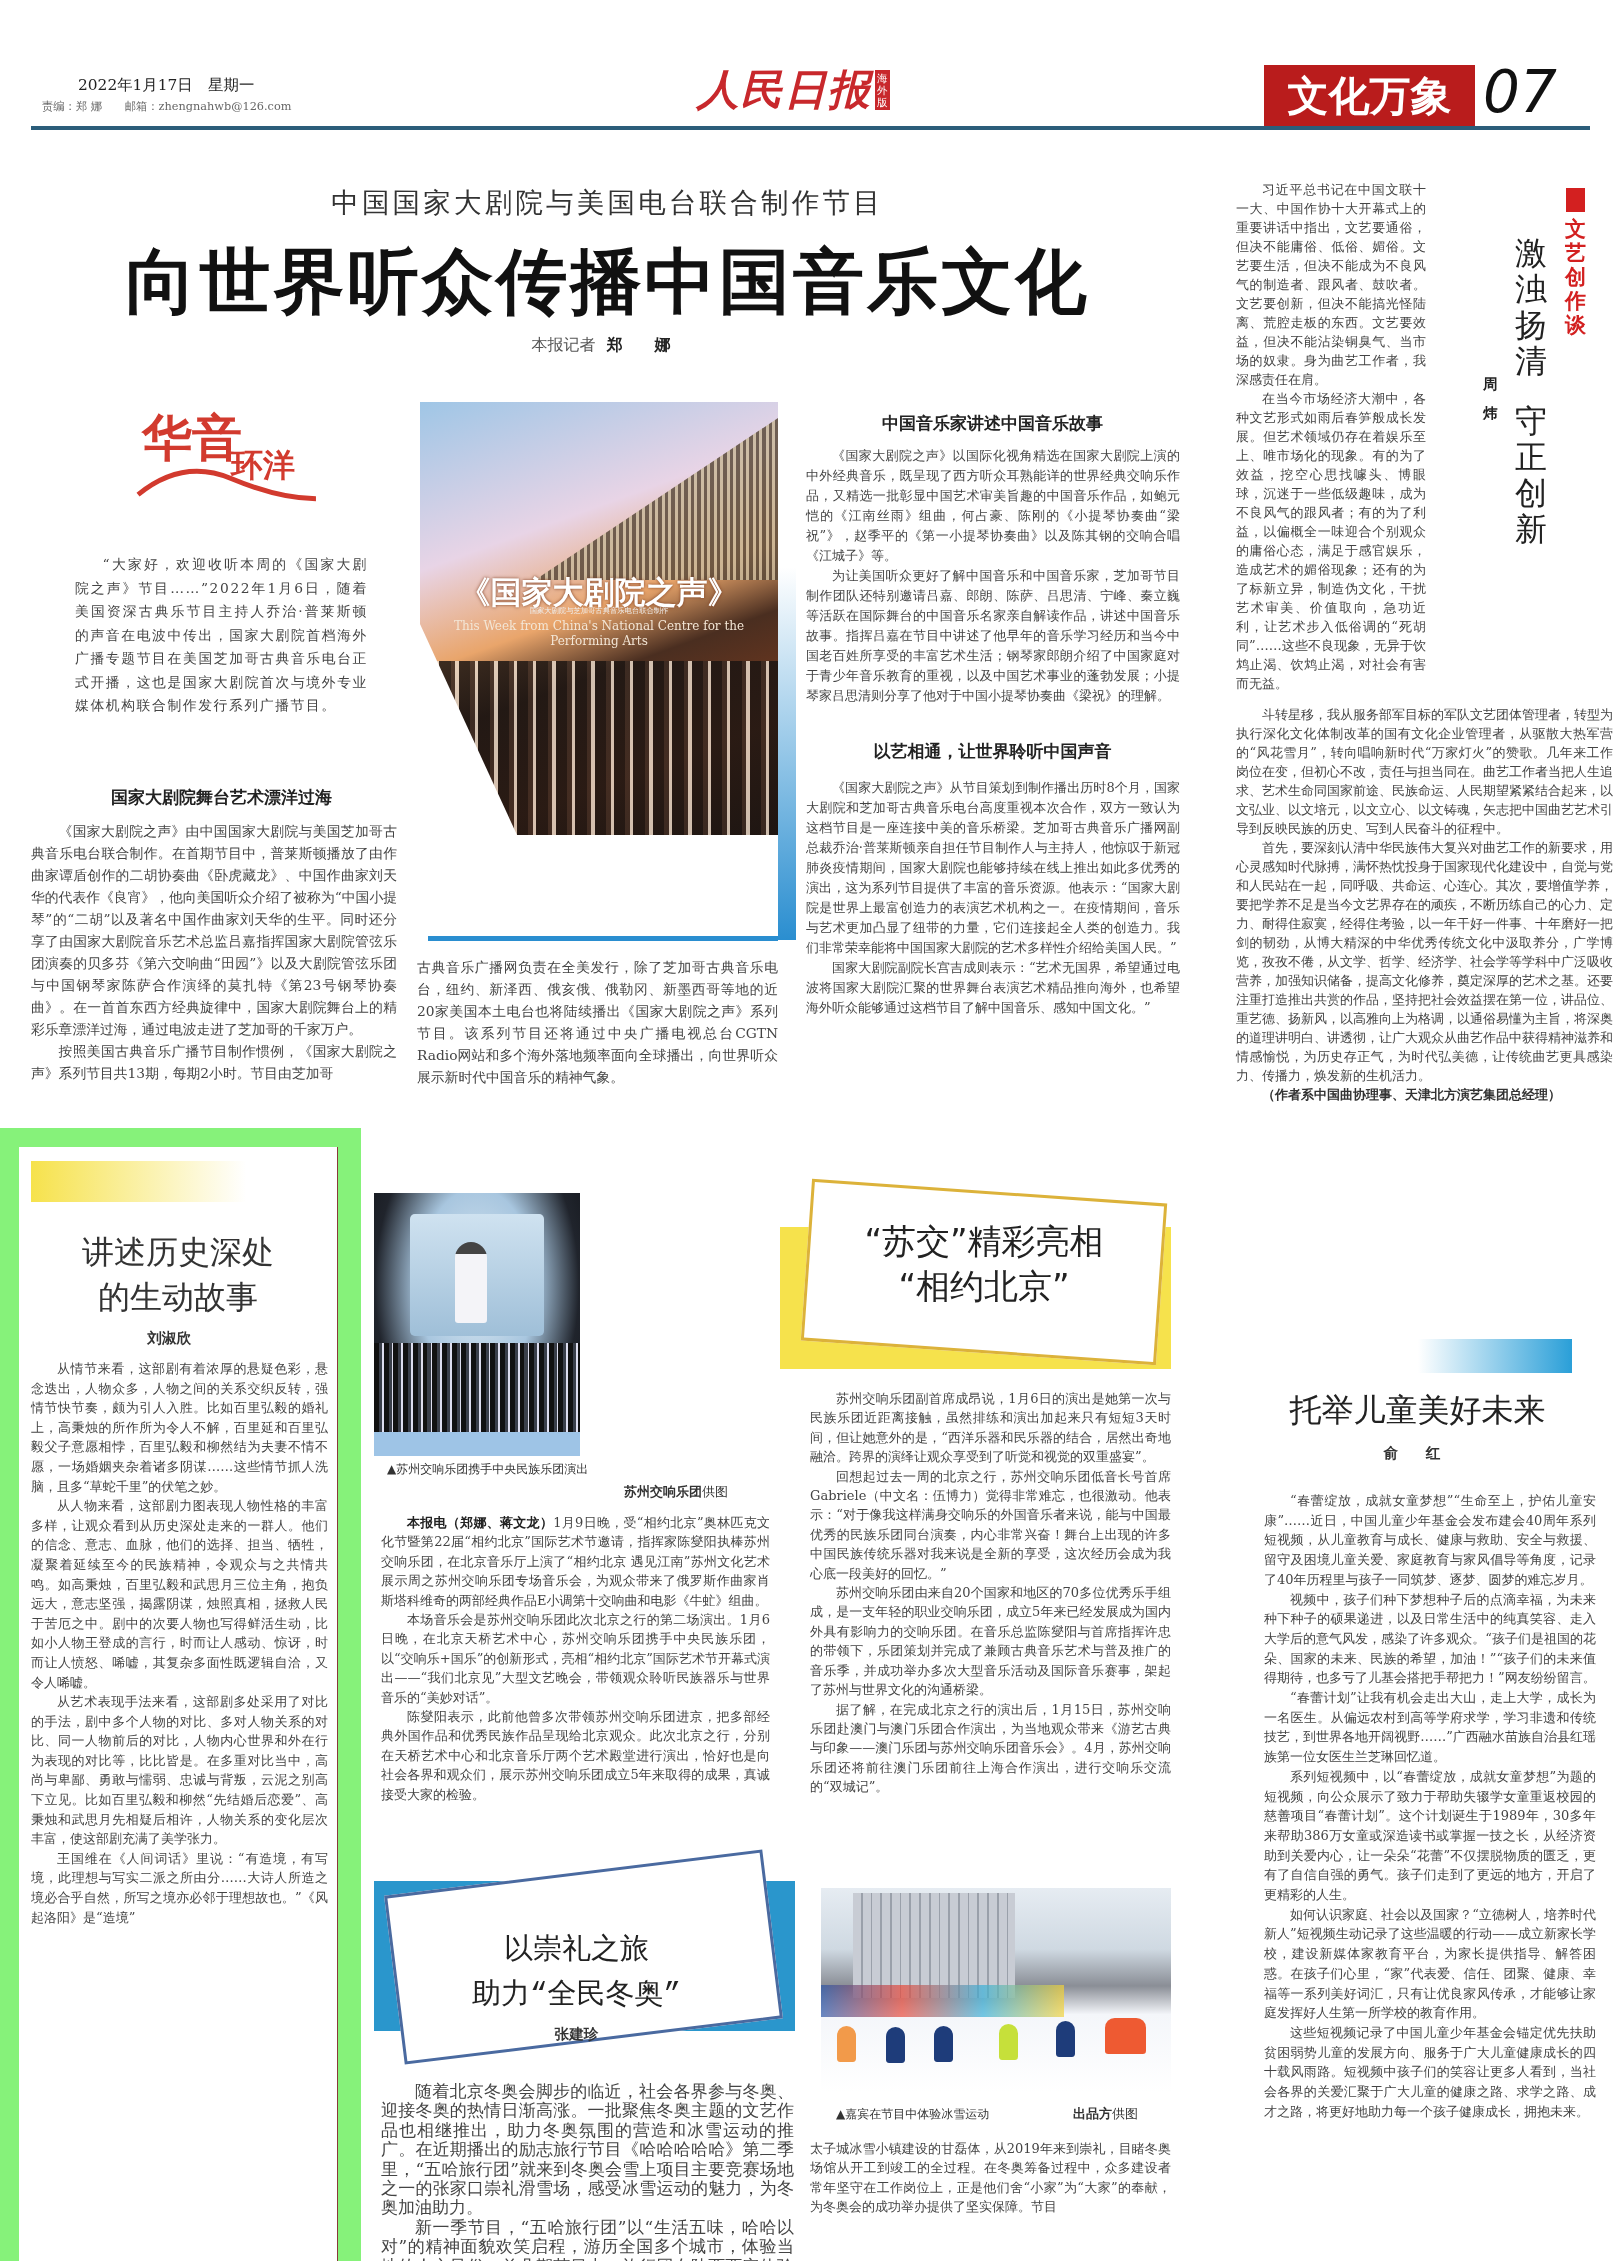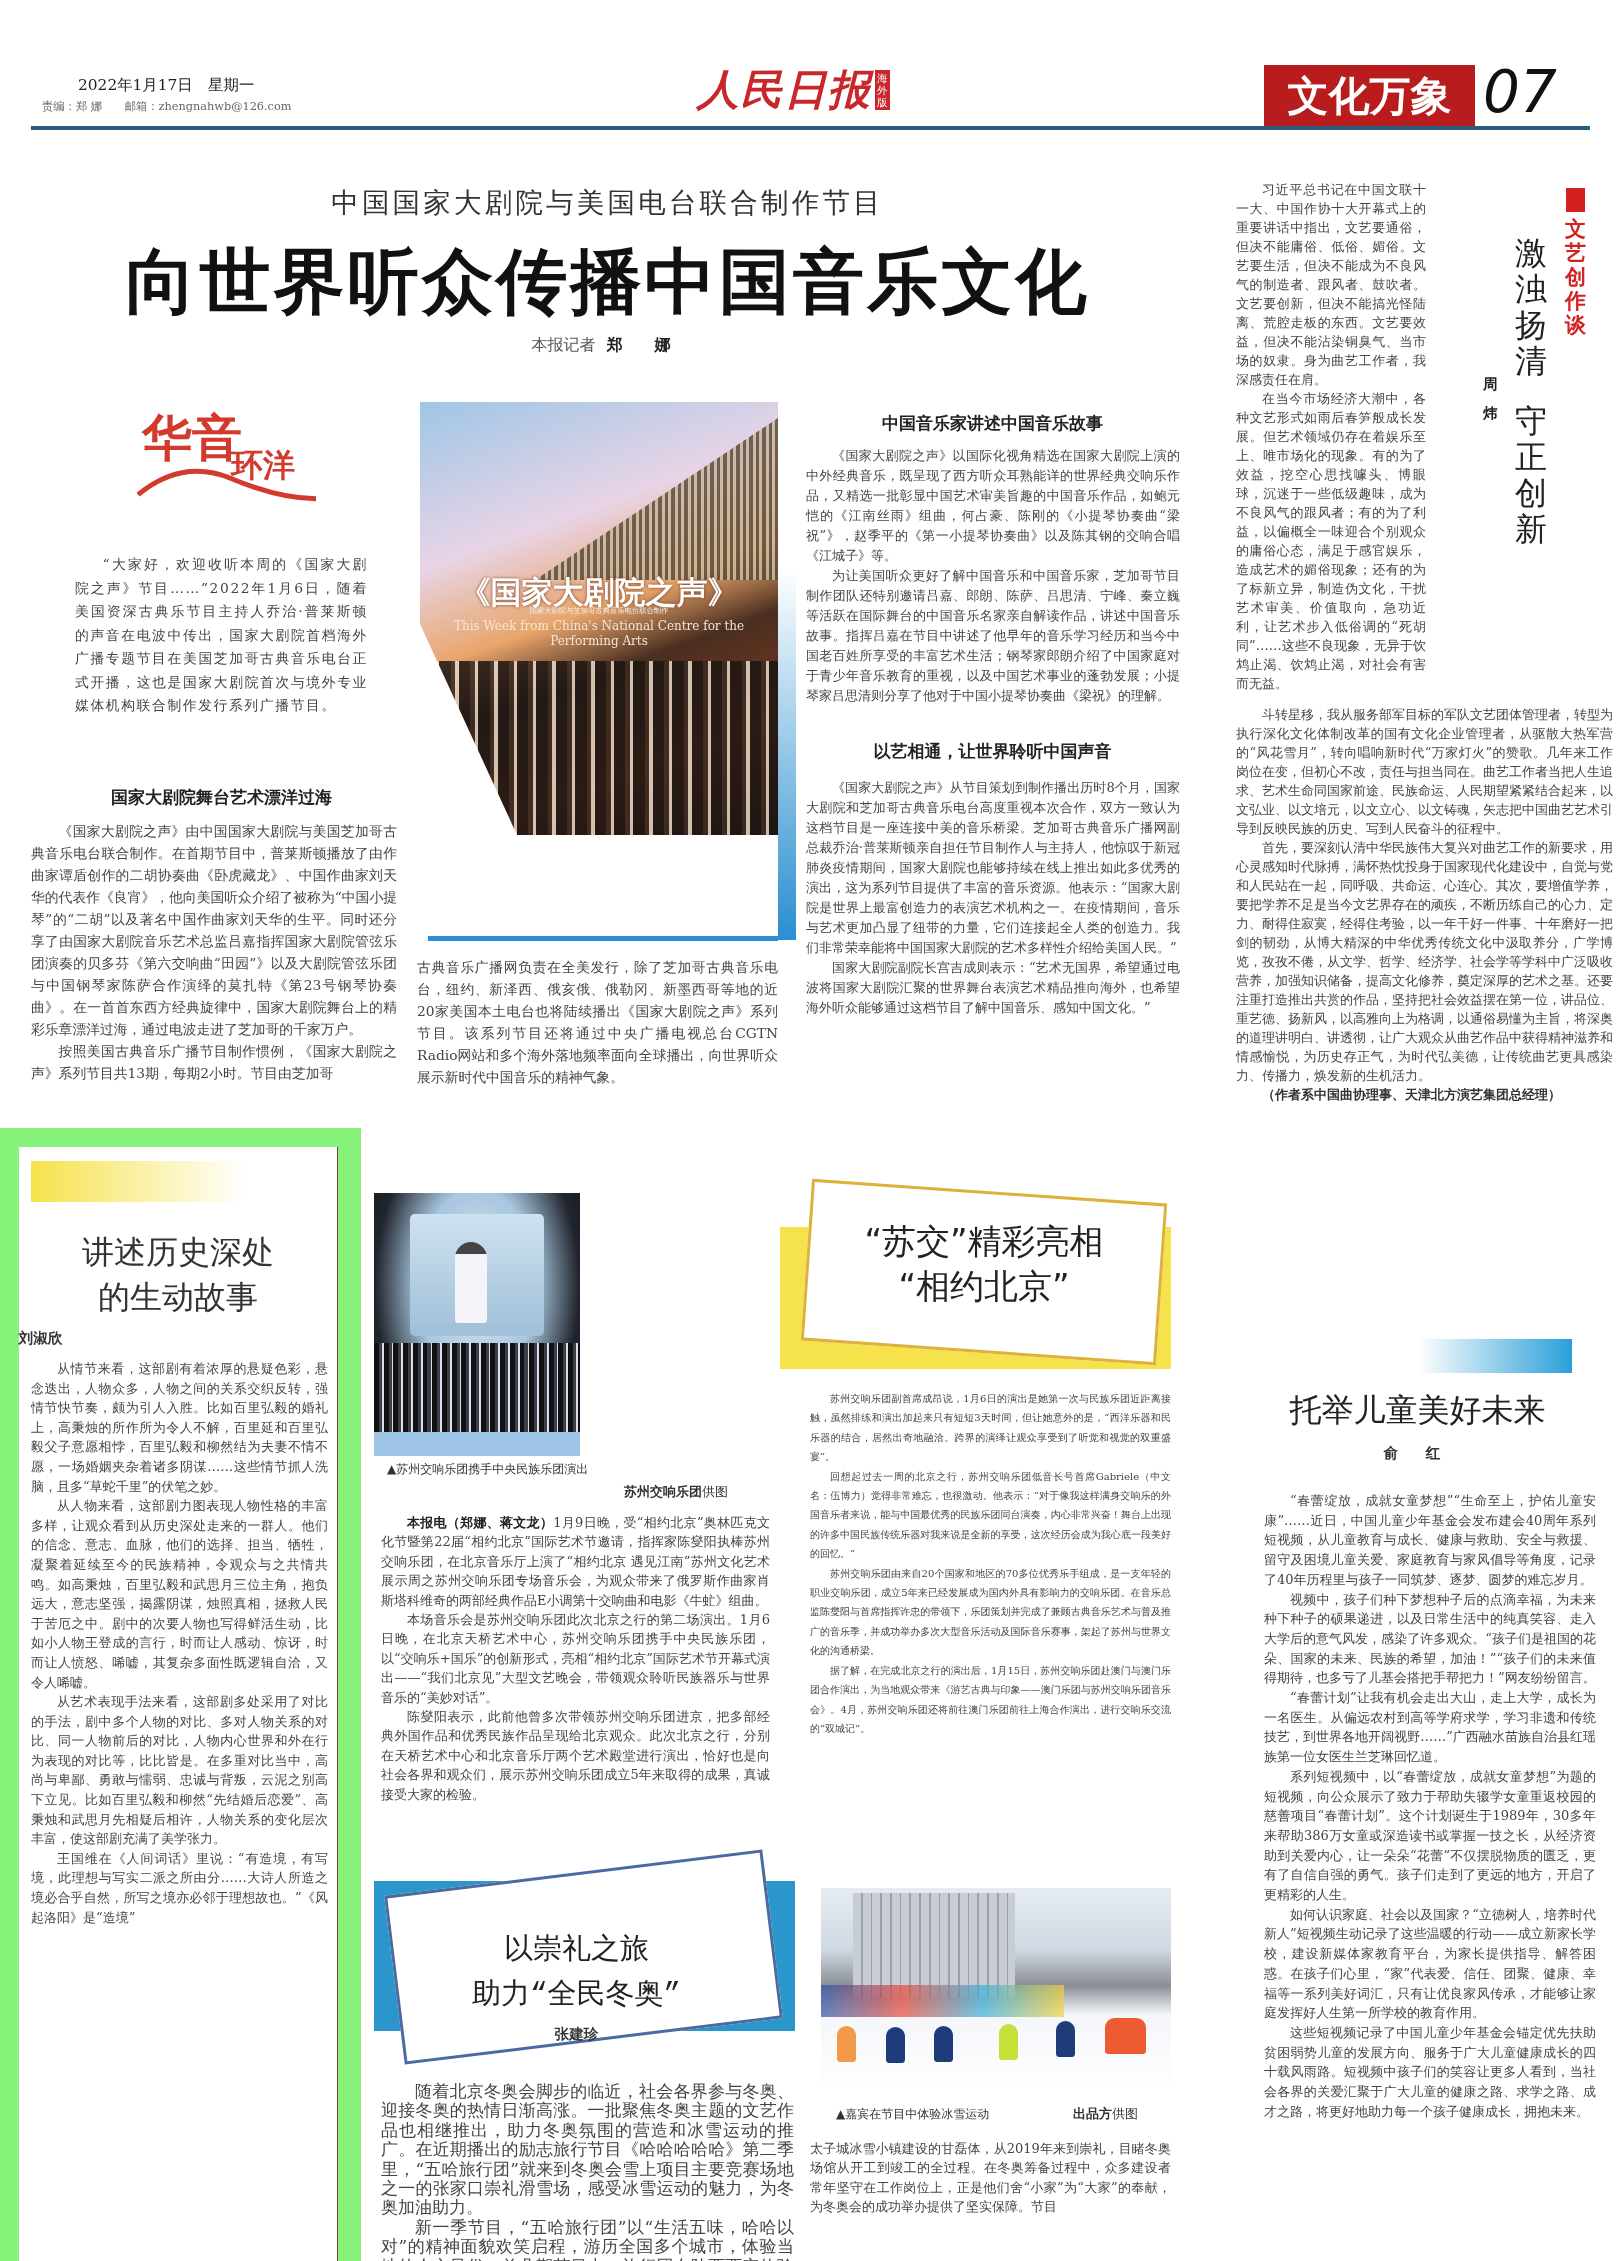--- a/index.html
+++ b/index.html
@@ -43,21 +43,21 @@
   .photo1 .cap-en { position: absolute; left: 0; width: 100%; top: 217px; text-align: center; font-size: 12px; line-height: 14.6px; color: #f3e6d6; }
   .photo1 .wedge { position: absolute; left: 0; bottom: 0; width: 97px; height: 211px; background: #fff; clip-path: polygon(0 0,100% 100%,0 100%); }
   .photo1-side { left: 778px; top: 567px; width: 18px; height: 373px; background: linear-gradient(180deg,#fff,#2a8ed0); }
   .photo1-strip { left: 428px; top: 936px; width: 350px; height: 4.9px; background: #2a8ed0; }
 
   
   .green-box { left: 0; top: 1128px; width: 361px; height: 1133px; background: #86f27a; }
   .green-inner { left: 18.6px; top: 1147px; width: 319px; height: 1114px; background: #fff; border-right: 1.6px solid #8a3a3a; }
   .yellow-bar { left: 31px; top: 1161px; width: 215px; height: 41px; background: linear-gradient(90deg,#f6e24c,#fff); }
   .gb-title { left: 18.6px; width: 319px; top: 1230px; text-align: center; font-size: 32px; line-height: 45px; color: #333; font-family: "DejaVu Sans", sans-serif; font-weight: 300; }
-  .gb-author { left: 18.6px; width: 301px; top: 1329px; font-size: 14.6px; font-weight: bold; color: #333; font-family: "DejaVu Sans", sans-serif; }
+  .gb-author { left: 18.6px; width: 301px; top: 1329px; text-align: center; font-size: 14.6px; font-weight: bold; color: #333; font-family: "DejaVu Sans", sans-serif; }
 
   
   .photo2 { left: 374px; top: 1193px; width: 206px; height: 263px; overflow: hidden; background: radial-gradient(ellipse at 50% 35%,#dbe8f2 0%,#a8c6df 40%,#20242c 70%,#0e1014 100%); }
   .photo2 .screen { position: absolute; left: 36px; top: 21px; width: 134px; height: 122px; background: linear-gradient(180deg,#cfe2f0,#9fbfd8); border-radius: 4.9px; }
   .photo2 .perf { position: absolute; left: 81px; top: 49px; width: 32px; height: 81px; background: linear-gradient(180deg,#444 0 15%,#f4f4f8 15% 100%); border-radius: 16px 16px 3.2px 3.2px; }
   .photo2 .orch { position: absolute; left: 0; right: 0; top: 150px; height: 89px; background: repeating-linear-gradient(90deg,#111 0 4.9px,#3a3f4a 4.9px 8px,#dde 8px 9.7px); }
   .photo2 .floor { position: absolute; left: 0; right: 0; bottom: 0; height: 24px; background: #9ec4e6; }
   .photo2-cap { left: 387px; top: 1461px; font-size: 12px; color: #333; }
   .photo2-credit { left: 624px; top: 1483px; font-size: 13px; color: #333; }
   .photo2-credit b { font-family: "DejaVu Sans", sans-serif; }
@@ -202,21 +202,21 @@
 <div class="abs suj-title">
   <div>“苏交”精彩亮相</div>
   <div>“相约北京”</div>
 </div>
 
 <div class="abs body-text" style="left:381px;top:1513px;width:389px;font-size:13px;line-height:19.4px;">
   <p><b style="color:#222;font-family:'DejaVu Sans',sans-serif">本报电（郑娜、蒋文龙）</b><span>1月9日晚，受“相约北京”奥林匹克文化节暨第22届“相约北京”国际艺术节邀请，指挥家陈燮阳执棒苏州交响乐团，在北京音乐厅上演了“相约北京 遇见江南”苏州文化艺术展示周之苏州交响乐团专场音乐会，为观众带来了俄罗斯作曲家肖斯塔科维奇的两部经典作品E小调第十交响曲和电影《牛虻》组曲。</span></p>
   <p>本场音乐会是苏州交响乐团此次北京之行的第二场演出。1月6日晚，在北京天桥艺术中心，苏州交响乐团携手中央民族乐团，以“交响乐+国乐”的创新形式，亮相“相约北京”国际艺术节开幕式演出——“我们北京见”大型文艺晚会，带领观众聆听民族器乐与世界音乐的“美妙对话”。</p>
   <p>陈燮阳表示，此前他曾多次带领苏州交响乐团进京，把多部经典外国作品和优秀民族作品呈现给北京观众。此次北京之行，分别在天桥艺术中心和北京音乐厅两个艺术殿堂进行演出，恰好也是向社会各界和观众们，展示苏州交响乐团成立5年来取得的成果，真诚接受大家的检验。</p>
 </div>
-<div class="abs body-text" style="left:810px;top:1389px;width:361px;font-size:10px;line-height:19.4px;">
+<div class="abs body-text" style="left:810px;top:1389px;width:361px;font-size:13px;line-height:19.4px;">
   <p>苏州交响乐团副首席成昂说，1月6日的演出是她第一次与民族乐团近距离接触，虽然排练和演出加起来只有短短3天时间，但让她意外的是，“西洋乐器和民乐器的结合，居然出奇地融洽。跨界的演绎让观众享受到了听觉和视觉的双重盛宴”。</p>
   <p>回想起过去一周的北京之行，苏州交响乐团低音长号首席Gabriele（中文名：伍博力）觉得非常难忘，也很激动。他表示：“对于像我这样满身交响乐的外国音乐者来说，能与中国最优秀的民族乐团同台演奏，内心非常兴奋！舞台上出现的许多中国民族传统乐器对我来说是全新的享受，这次经历会成为我心底一段美好的回忆。”</p>
   <p>苏州交响乐团由来自20个国家和地区的70多位优秀乐手组成，是一支年轻的职业交响乐团，成立5年来已经发展成为国内外具有影响力的交响乐团。在音乐总监陈燮阳与首席指挥许忠的带领下，乐团策划并完成了兼顾古典音乐艺术与普及推广的音乐季，并成功举办多次大型音乐活动及国际音乐赛事，架起了苏州与世界文化的沟通桥梁。</p>
   <p>据了解，在完成北京之行的演出后，1月15日，苏州交响乐团赴澳门与澳门乐团合作演出，为当地观众带来《游艺古典与印象——澳门乐团与苏州交响乐团音乐会》。4月，苏州交响乐团还将前往澳门乐团前往上海合作演出，进行交响乐交流的“双城记”。</p>
 </div>
 
 <div class="abs blue-band"></div>
 <div class="abs cl-card"></div>
 <div class="abs cl-title">
   <div>以崇礼之旅</div>

